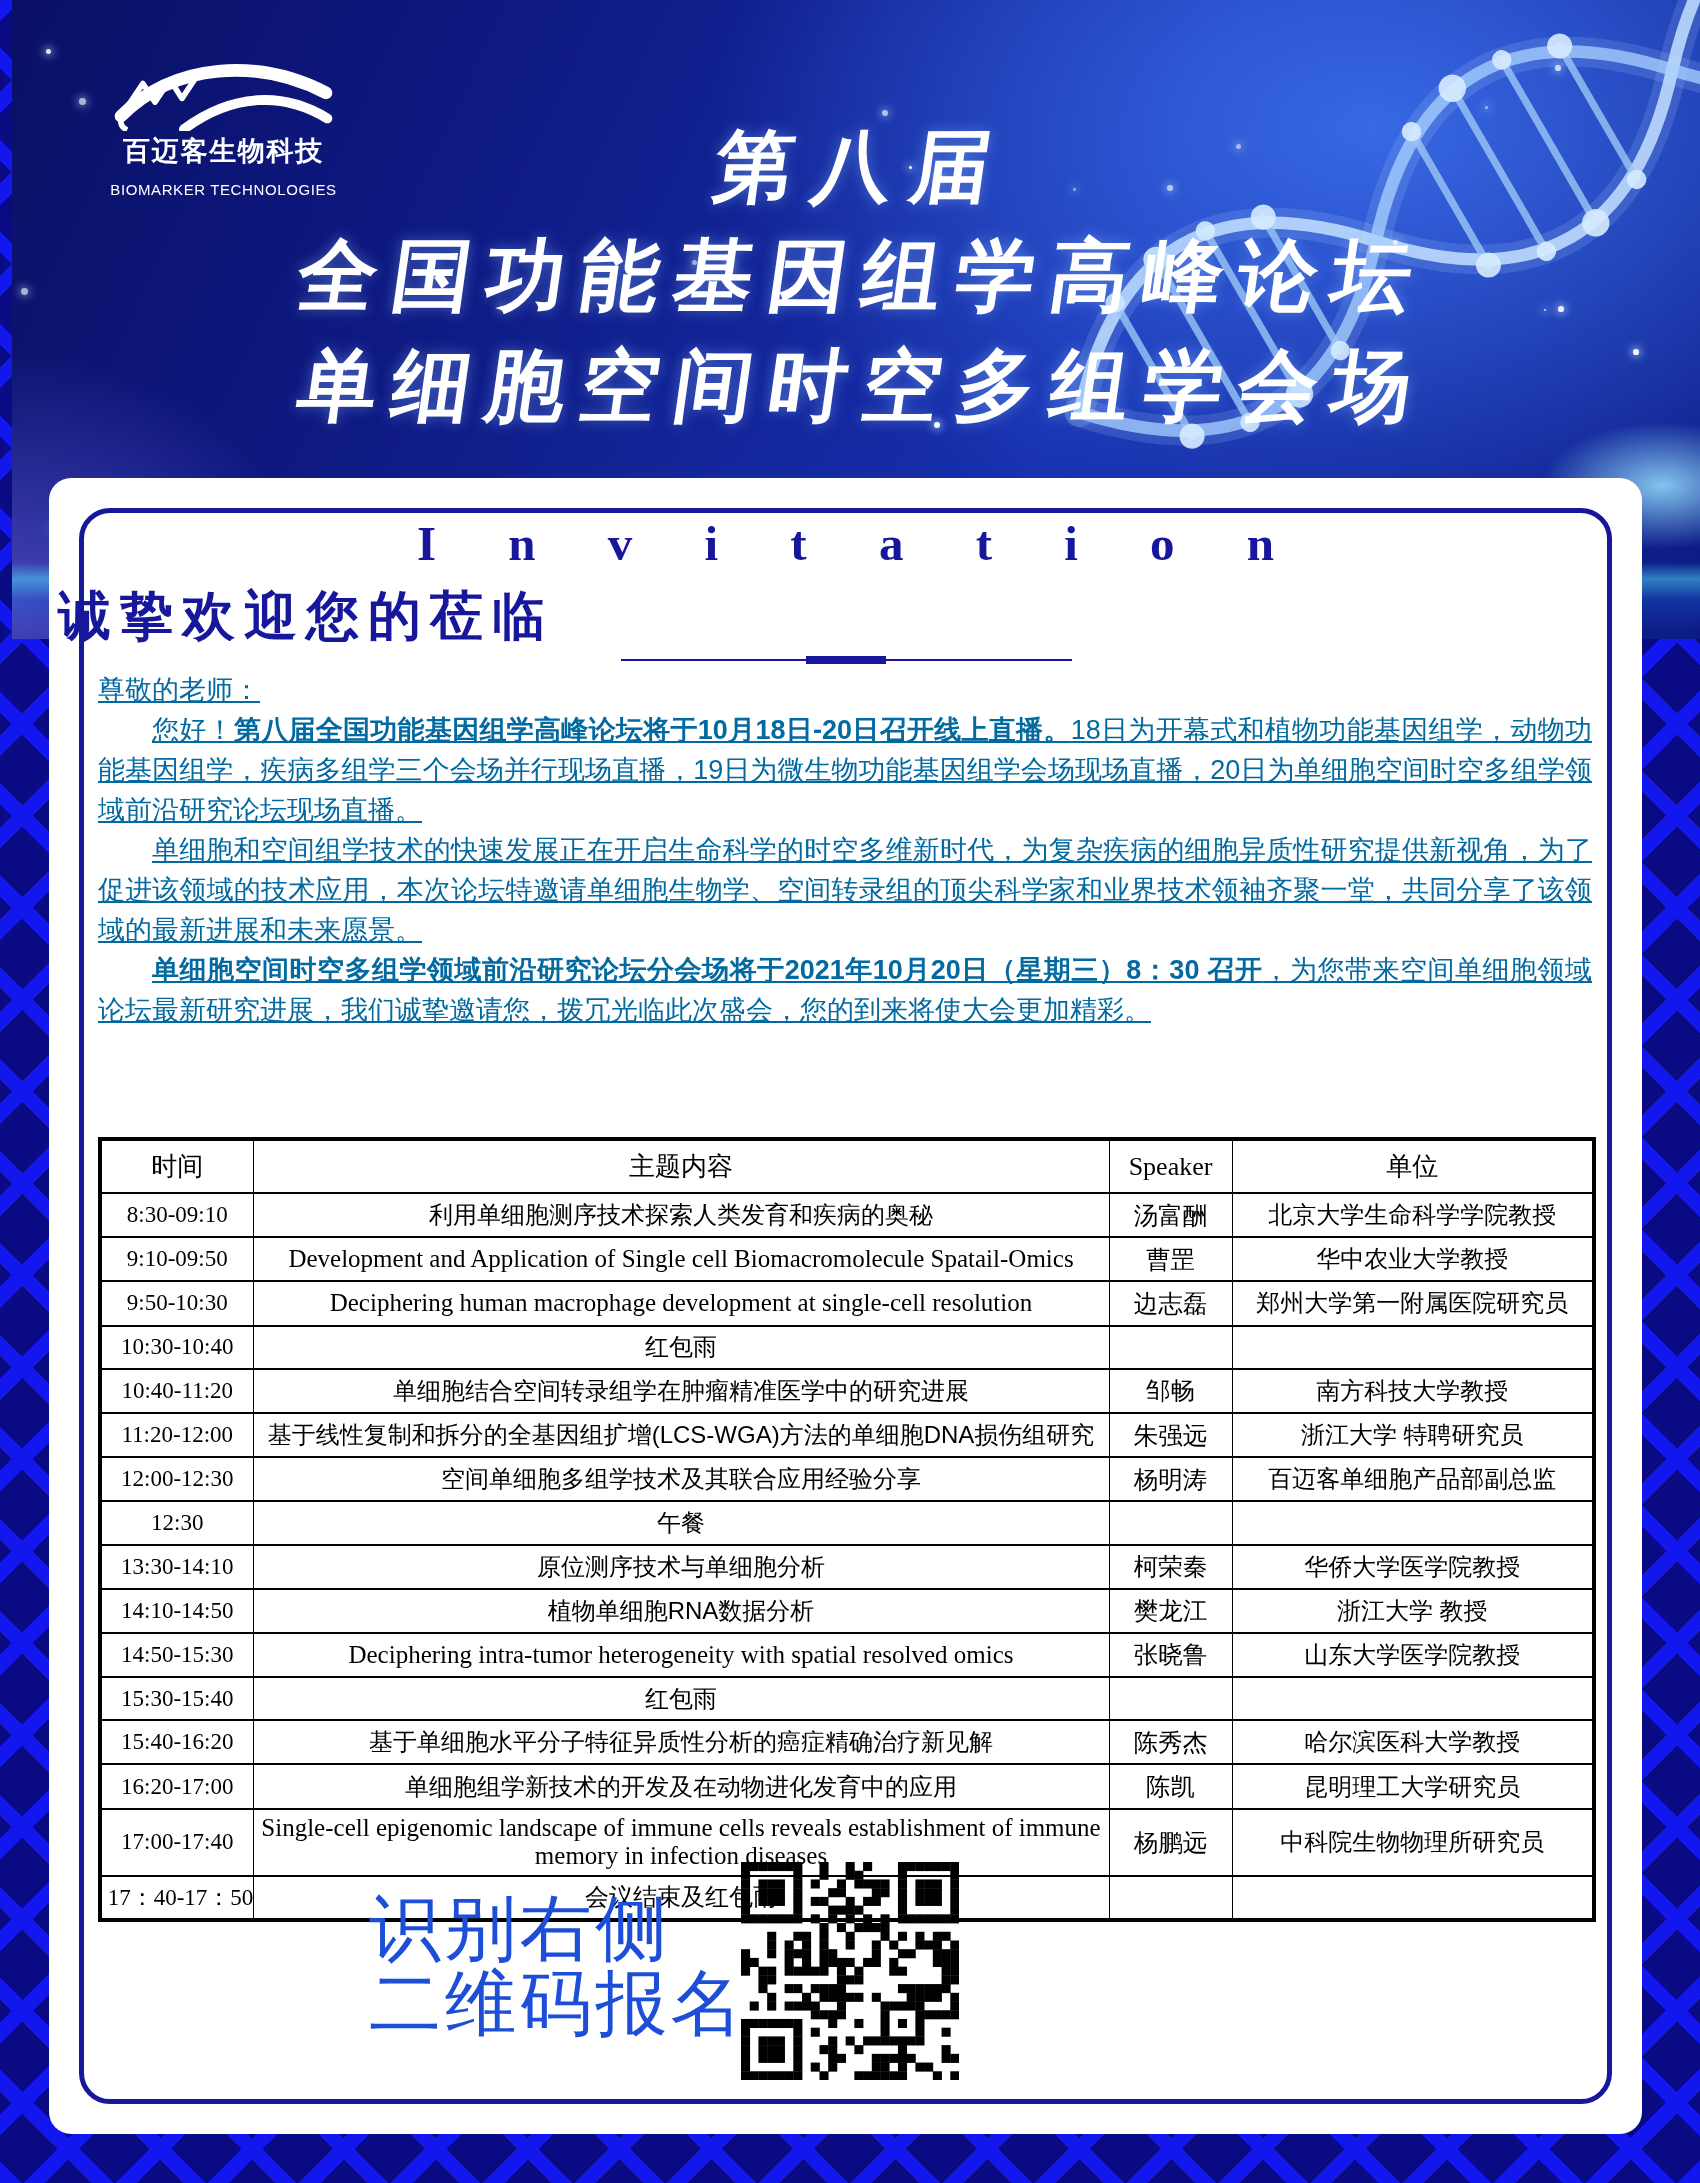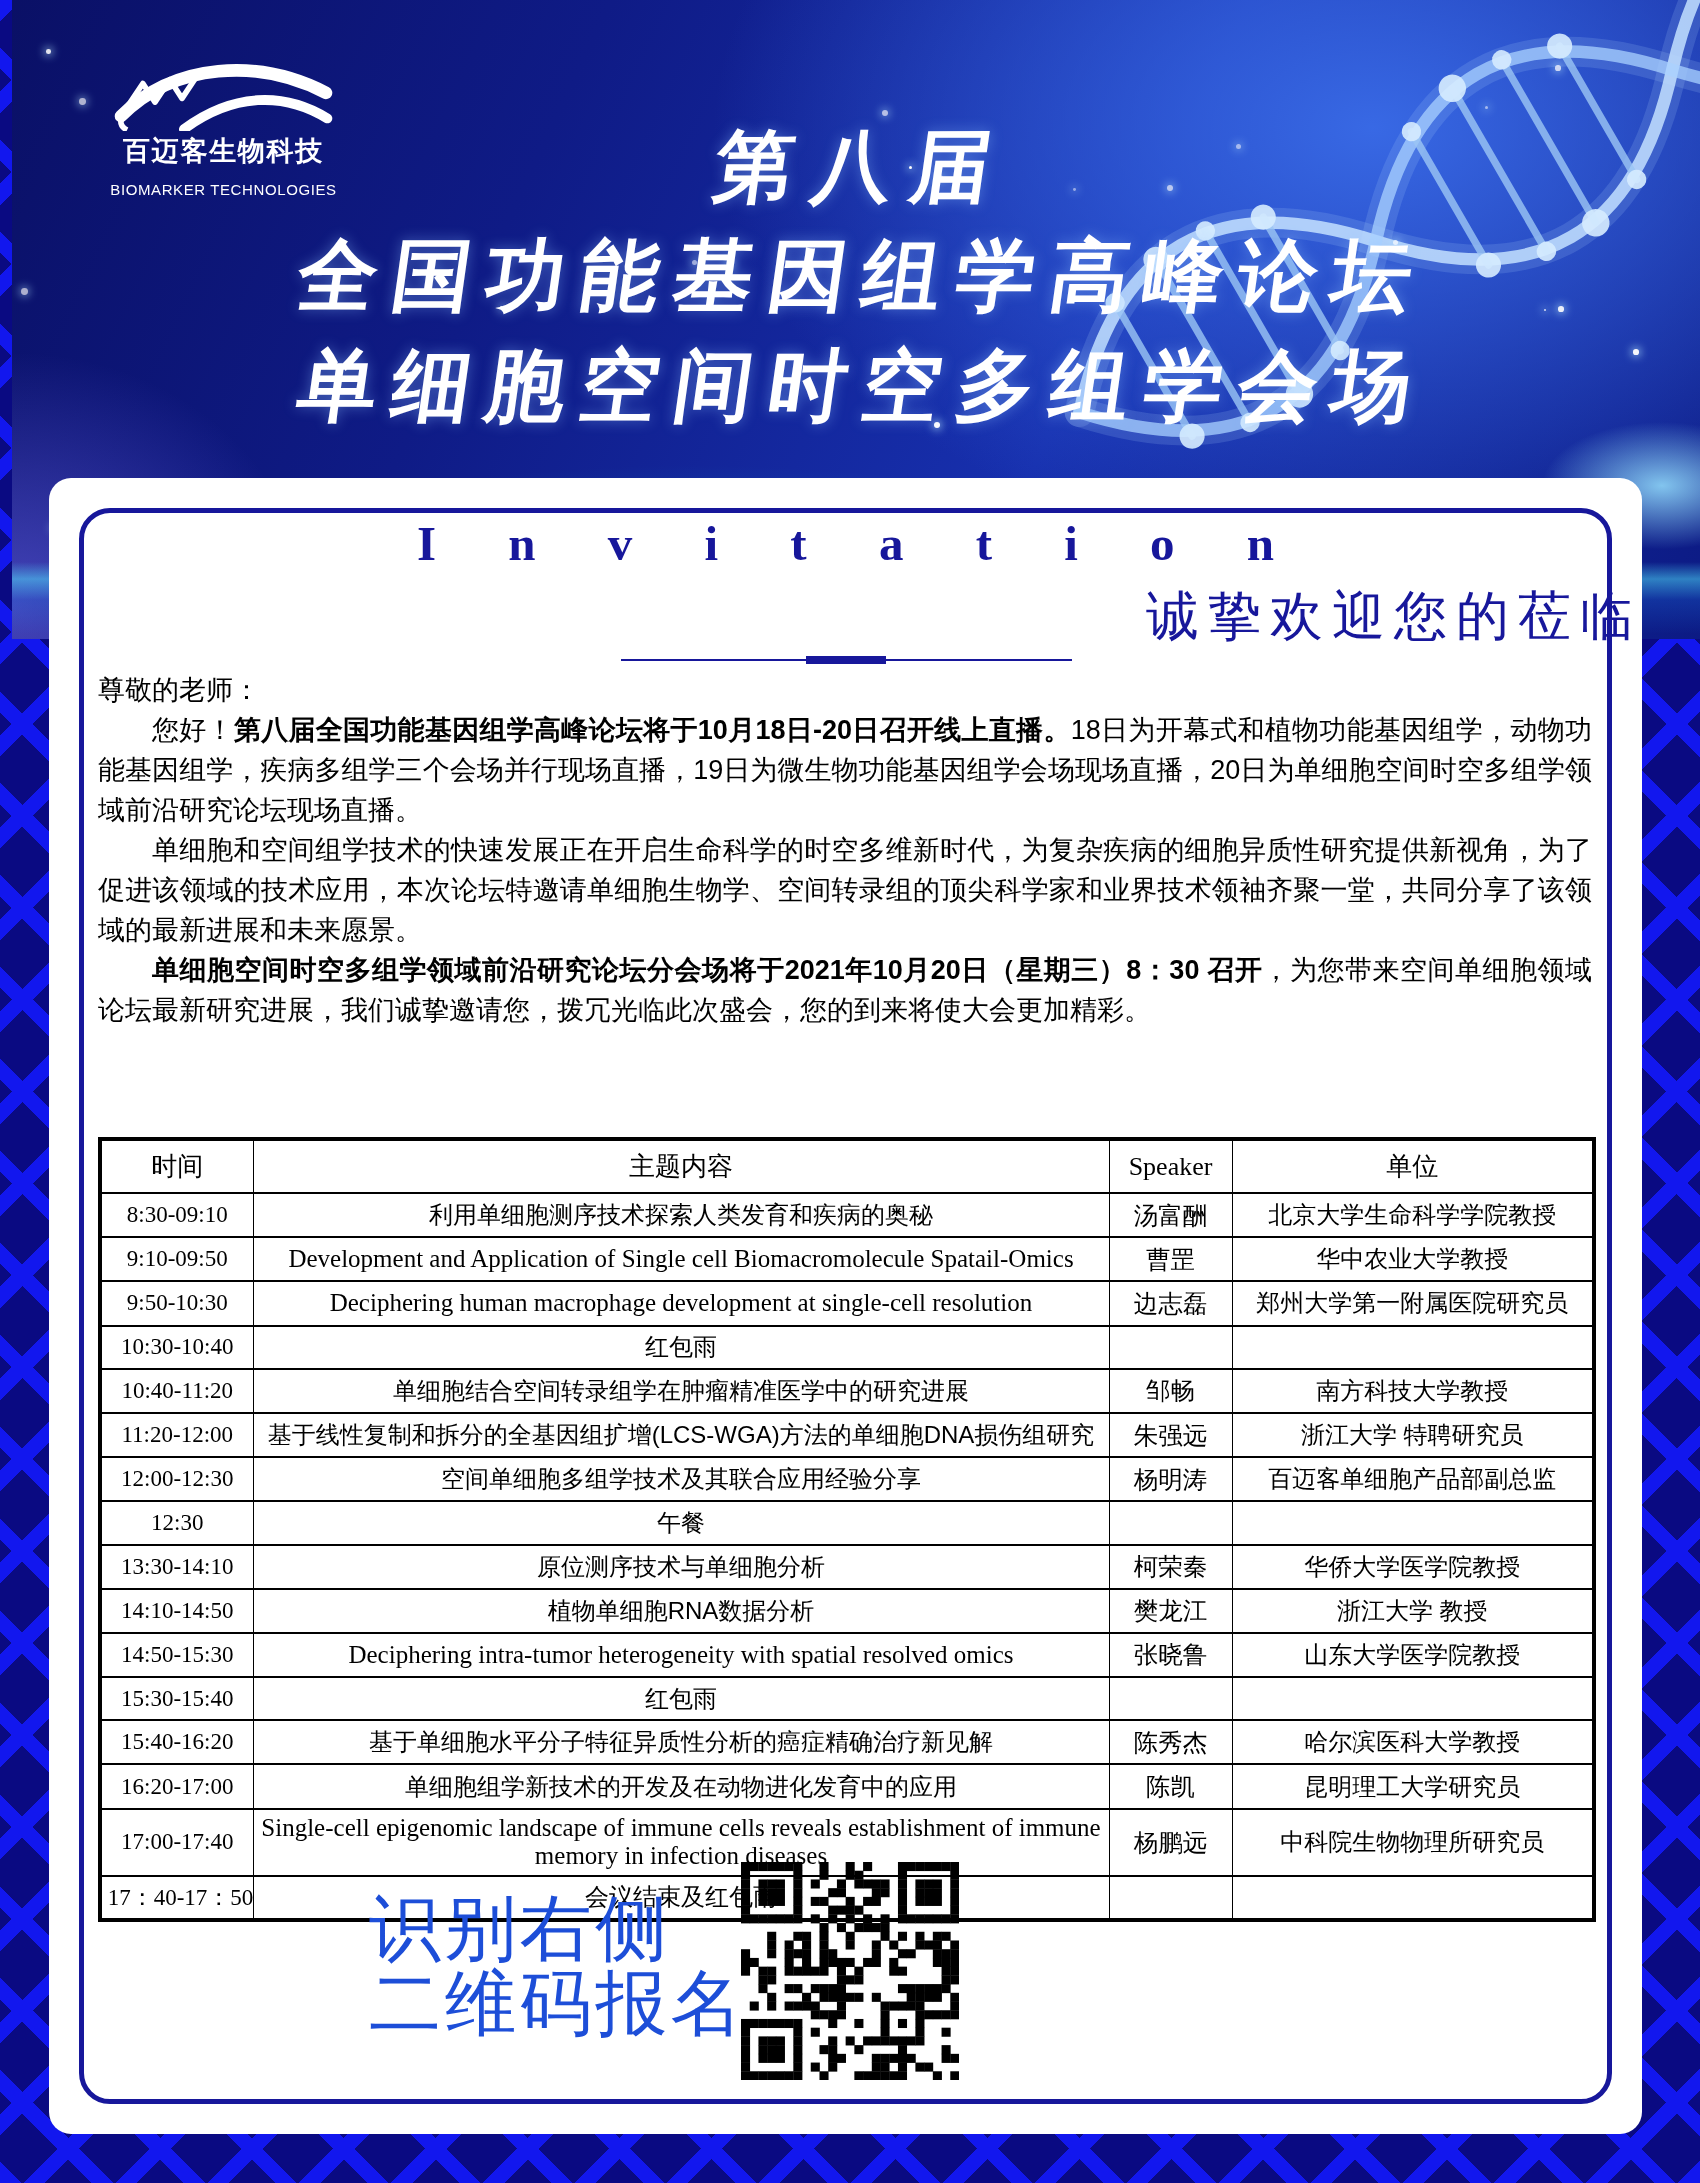--- a/index.html
+++ b/index.html
@@ -47,29 +47,29 @@
   .title-3{ top:334px; }
 
   .card{ position:absolute; left:49px; top:478px; width:1593px; height:1656px;
          background:#fff; border-radius:22px; }
   .card-border{ position:absolute; inset:30px; border:5.1px solid var(--navy);
                 border-radius:31px; pointer-events:none; }
 
   .inv-en{ position:absolute; top:37px; left:0; width:100%; text-align:center;
            font-family:"Liberation Serif",serif; font-weight:700; font-size:49px;
            letter-spacing:30px; text-indent:30px; color:var(--navy); }
-  .inv-cn{ position:absolute; top:103px; left:0; width:100%; text-align:right;
-           font-weight:400; font-size:53px; letter-spacing:9px; text-indent:9px;
+  .inv-cn{ position:absolute; top:103px; left:0; width:100%; text-align:left;
+           font-weight:700; font-size:53px; letter-spacing:9px; text-indent:9px;
            color:var(--navy); }
   .divider{ position:absolute; top:178px; left:50%; width:451px; margin-left:-225px; height:8px; }
   .divider::before{ content:""; position:absolute; top:2.9px; left:0; right:0; height:2.3px; background:var(--navy); }
   .divider::after { content:""; position:absolute; top:0; left:50%; width:80px; margin-left:-40px; height:8px; background:var(--navy); }
 
   .letter{ position:absolute; left:49px; top:192px; width:1494px;
-           font-size:27px; line-height:40px; color:#000000; text-align:justify; }
+           font-size:27px; line-height:40px; color:#0369a1; text-align:justify;text-decoration:underline; }
   .para{ margin:0; }
   .para.indent{ text-indent:2em; }
   .para b{ font-weight:700; }
 
   .sched{ position:absolute; left:49px; top:659px; width:1494px;
           border-collapse:collapse; table-layout:fixed; color:#000;
           border:4.6px solid #000; }
   .sched th,.sched td{
     border:1.7px solid #000; border-top-width:2.9px; border-bottom-width:2.9px;
     text-align:center; vertical-align:middle; padding:4.6px 5.7px; overflow:hidden;

